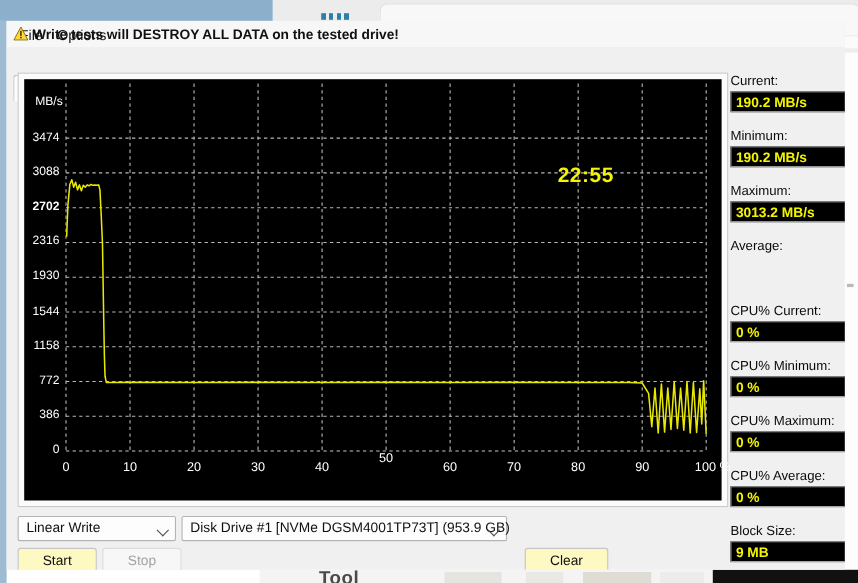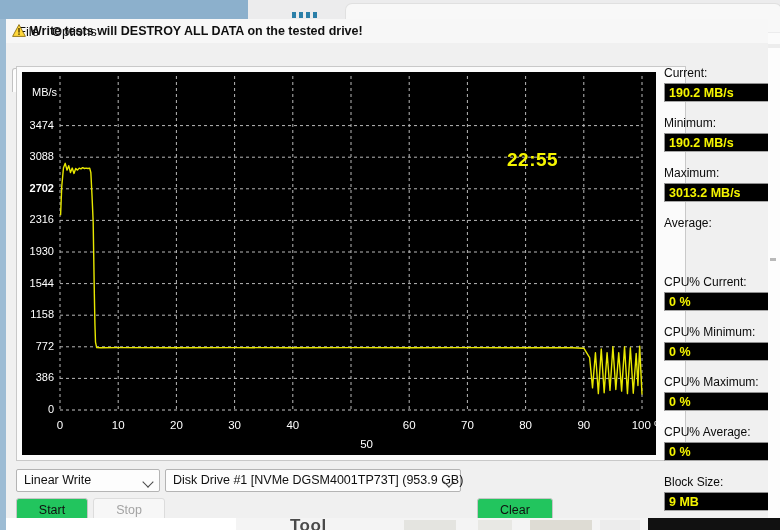--- a/index.html
+++ b/index.html
@@ -39,21 +39,21 @@
   .menu-options{left:42px;}
 
   
   .tabstrip{position:absolute;left:0;top:24px;width:762px;height:24px;background:#f0f0f0;}
   .tab-active{position:absolute;left:6px;top:25px;height:23px;padding:0 11px;
      background:#fdfdfd;border:1px solid #c2c2c2;border-bottom:none;
      font-size:12.5px;color:#101010;line-height:23px;border-radius:3px 3px 0 0;}
 
   
   #chart-panel{position:absolute;left:10px;top:47px;width:644px;height:393px;
-     background:#fbfbfb;border:1px solid #c9c9c9;padding-left:24px;}
+     background:#fbfbfb;border:1px solid #c9c9c9;}
   #chart-canvas{position:absolute;left:5px;top:5px;width:634px;height:383px;background:#000;}
   #plot-svg{position:absolute;left:0;top:0;}
   .timer{position:absolute;left:490px;top:82px;font-size:19px;font-weight:bold;color:#f5f500;
      font-family:"Liberation Sans",sans-serif;letter-spacing:.5px;}
   .ylabel-unit{position:absolute;font-size:11px;color:#ffffff;}
   .ytick{position:absolute;font-size:11px;color:#ffffff;text-align:right;}
   .xtick{position:absolute;font-size:11.5px;color:#ffffff;text-align:center;}
 
   
   #stats-panel{position:absolute;left:658px;top:47px;width:104px;height:420px;}
@@ -67,21 +67,21 @@
   
   .combo{position:absolute;height:23px;background:#fdfdfd;border:1px solid #b4b4b4;
      box-sizing:border-box;border-radius:2px;font-size:12.5px;color:#101010;}
   .combo .ctext{position:absolute;left:7px;top:3px;white-space:nowrap;}
   .chev{position:absolute;right:7px;top:8px;width:7px;height:7px;
      border-left:1.4px solid #4a4a4a;border-bottom:1.4px solid #4a4a4a;
      transform:rotate(-45deg);}
   .combo-type{left:10px;top:450px;width:144px;}
   .combo-drive{left:159px;top:450px;width:296px;}
 
-  .btn{position:absolute;height:24px;background:#22c55e;border:1px solid #c6c6c6;
+  .btn{position:absolute;height:24px;background:#fef9c3;border:1px solid #c6c6c6;
      box-sizing:border-box;border-radius:3px;font-size:12.5px;color:#101010;
      text-align:center;line-height:22px;}
   .btn-start{left:10px;top:479px;width:72px;}
   .btn-stop{left:87px;top:479px;width:72px;color:#a3a3a3;background:#f7f7f7;border-color:#dcdcdc;}
   .btn-save{left:394px;top:479px;width:70px;border:2px solid #2f7fd0;background:#fcfcfc;line-height:20px;}
   .btn-clear{left:471px;top:479px;width:76px;}
   .warn-text{position:absolute;left:24px;top:5px;font-size:12.5px;font-weight:bold;color:#101010;}
   .warn-icon{position:absolute;left:6px;top:5px;width:14px;height:13px;}
 </style>
 </head>
@@ -153,21 +153,21 @@
           <div class="ytick" style="left: 0px; top: 173px; width: 32px;">1930</div>
           <div class="ytick" style="left: 0px; top: 141.4px; width: 32px;">2316</div>
           <div class="ytick" style="left: 0px; top: 109.8px; width: 32px; font-weight: bold;">2702</div>
           <div class="ytick" style="left: 0px; top: 78.2px; width: 32px;">3088</div>
           <div class="ytick" style="left: 0px; top: 46.6px; width: 32px;">3474</div>
           <div class="xtick" style="left: 16px; top: 347px; width: 44px;">0</div>
           <div class="xtick" style="left: 74.2px; top: 347px; width: 44px;">10</div>
           <div class="xtick" style="left: 132.4px; top: 347px; width: 44px;">20</div>
           <div class="xtick" style="left: 190.6px; top: 347px; width: 44px;">30</div>
           <div class="xtick" style="left: 248.8px; top: 347px; width: 44px;">40</div>
-          <div class="xtick" style="left: 307px; top: 366px; width: 44px; text-align: right;">50</div>
+          <div class="xtick" style="left: 307px; top: 339px; width: 44px;">50</div>
           <div class="xtick" style="left: 365.2px; top: 347px; width: 44px;">60</div>
           <div class="xtick" style="left: 423.4px; top: 347px; width: 44px;">70</div>
           <div class="xtick" style="left: 481.6px; top: 347px; width: 44px;">80</div>
           <div class="xtick" style="left: 539.8px; top: 347px; width: 44px;">90</div>
           <div class="xtick" style="left: 604px; top: 347px; width: 44px;">100 %</div>
         </div>
     </div>
     <div class="timer">22:55</div>
   </div>
 

